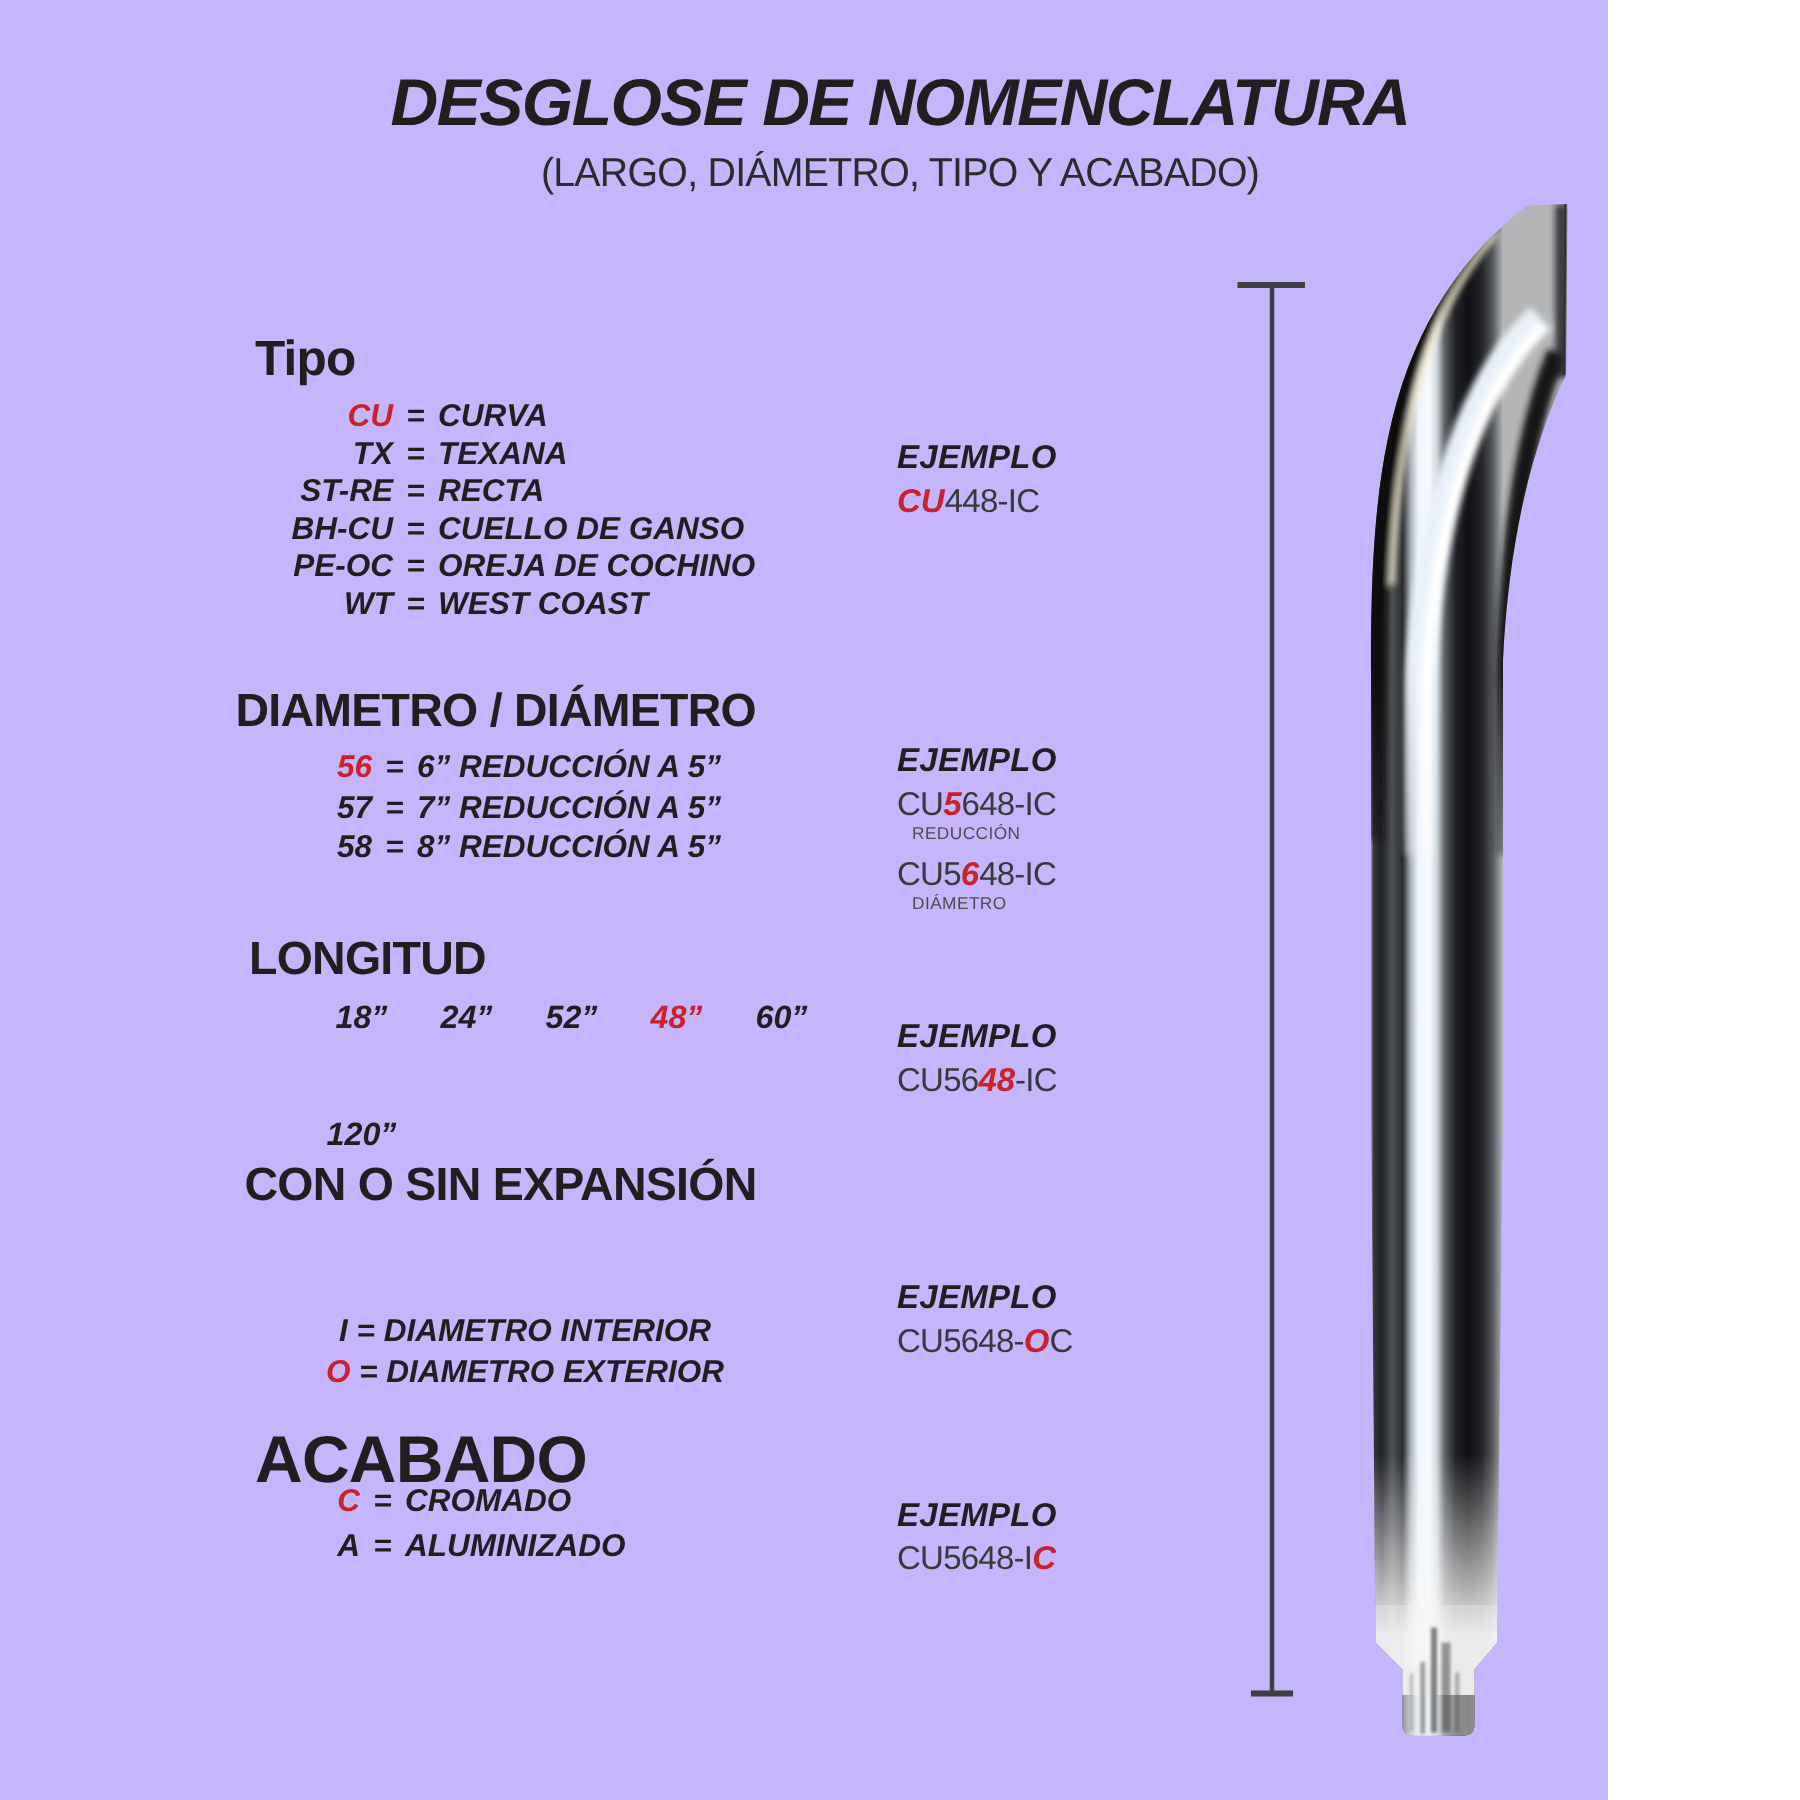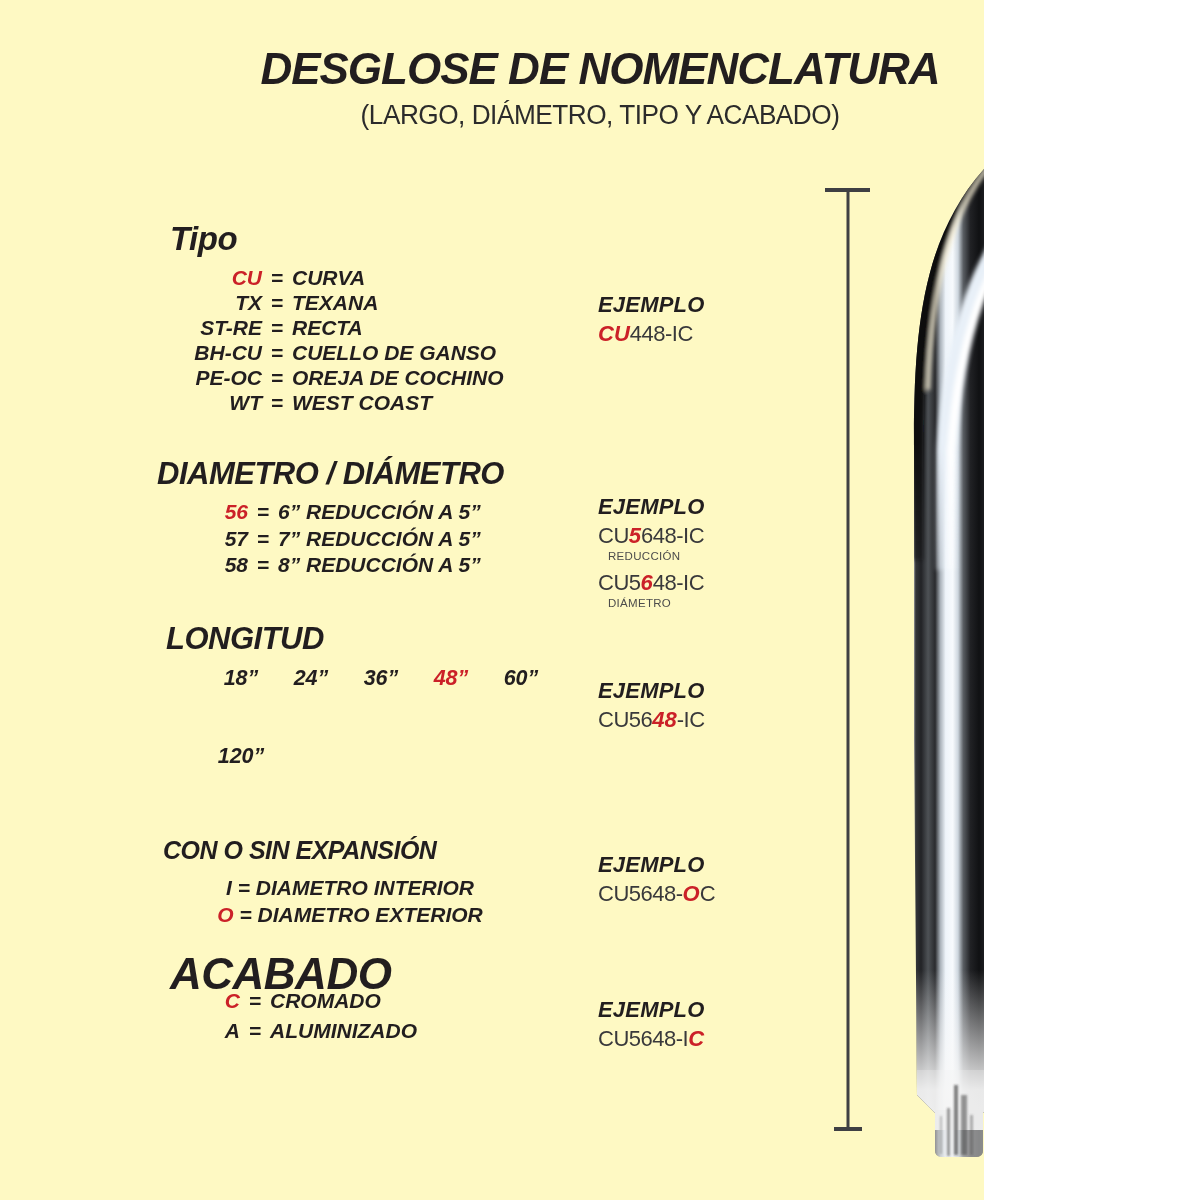--- a/index.html
+++ b/index.html
@@ -2,32 +2,32 @@
 <html><head>
 <meta charset="utf-8">
 <style>
   :root{
     --red:#cb2128;
     --black:#221e1f;
     --code:#39393b;
     --note:#4c4c4c;
   }
   html,body{margin:0;padding:0;background:#fff;}
-  .page{position:relative;width:984px;height:1200px;background:#fef9c3;overflow:hidden;
+  .page{position:relative;width:1072px;height:1200px;background:#c4b5fd;overflow:hidden;
         font-family:"Liberation Sans",sans-serif;color:var(--black);}
   .abs{position:absolute;}
 
   
   .title{left:0;top:44px;width:1200px;text-align:center;
          font-style:italic;font-weight:700;font-size:44px;letter-spacing:-1px;color:var(--black);}
   .subtitle{left:0;top:100px;width:1200px;text-align:center;
             font-weight:400;font-size:27px;letter-spacing:-0.5px;color:#2b2b2b;transform:scaleX(.97);}
 
   
-  .h{font-style:italic;font-weight:700;color:var(--black);letter-spacing:-0.5px;white-space:nowrap;}
+  .h{font-weight:700;color:var(--black);letter-spacing:-0.5px;white-space:nowrap;}
 
   
   .crow{display:flex;align-items:baseline;font-style:italic;font-weight:700;font-size:21px;white-space:nowrap;}
   .ccode{text-align:right;}
   .ceq{text-align:center;width:30px;}
   .red{color:var(--red);}
 
   .tipo-rows .crow{height:25px;}
   .tipo-rows .ccode{width:112px;}
   .diam-rows .crow{height:26.5px;}
@@ -120,34 +120,34 @@
     <div class="ej-code"><span>CU</span><span class="seg-red">5</span><span>648-IC</span></div>
     <div class="ej-note">REDUCCIÓN</div>
     <div class="ej-code"><span>CU5</span><span class="seg-red">6</span><span>48-IC</span></div>
     <div class="ej-note">DIÁMETRO</div>
   </div>
 
   <div class="abs h" style="left:166px;top:621px;font-size:31px;">LONGITUD</div>
   <div class="abs lon-row" style="left:206px;top:666px;">
     <span class="cell">18”</span>
     <span class="cell">24”</span>
-    <span class="cell">36”</span>
+    <span class="cell">52”</span>
     <span class="cell red">48”</span>
     <span class="cell">60”</span>
   </div>
   <div class="abs lon-row" style="left:206px;top:744px;">
     <span class="cell">120”</span>
   </div>
 
   <div class="abs ej" style="left:598px;top:678px;">
     <div class="ej-label">EJEMPLO</div>
     <div class="ej-code"><span>CU56</span><span class="seg-red">48</span><span>-IC</span></div>
   </div>
 
-  <div class="abs h" style="left:163px;top:836px;font-size:25px;">CON O SIN EXPANSIÓN</div>
+  <div class="abs h" style="left:163px;top:772px;font-size:31px;">CON O SIN EXPANSIÓN</div>
   <div class="abs exp-rows" style="left:150px;top:876px;">
     <div class="exp-line">
       <span>I</span>
       <span>=</span>
       <span>DIAMETRO INTERIOR</span>
     </div>
     <div class="exp-line">
       <span class="red">O</span>
       <span>=</span>
       <span>DIAMETRO EXTERIOR</span>

